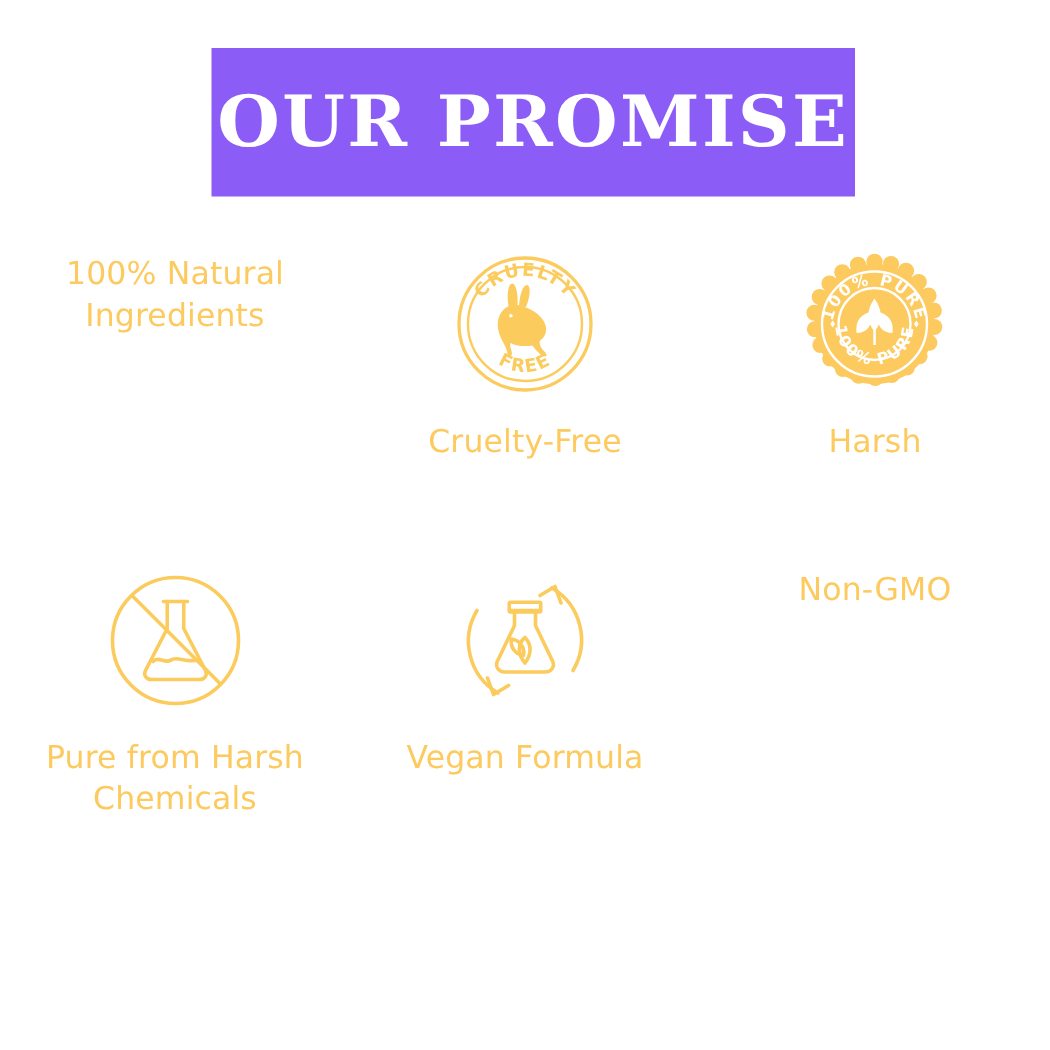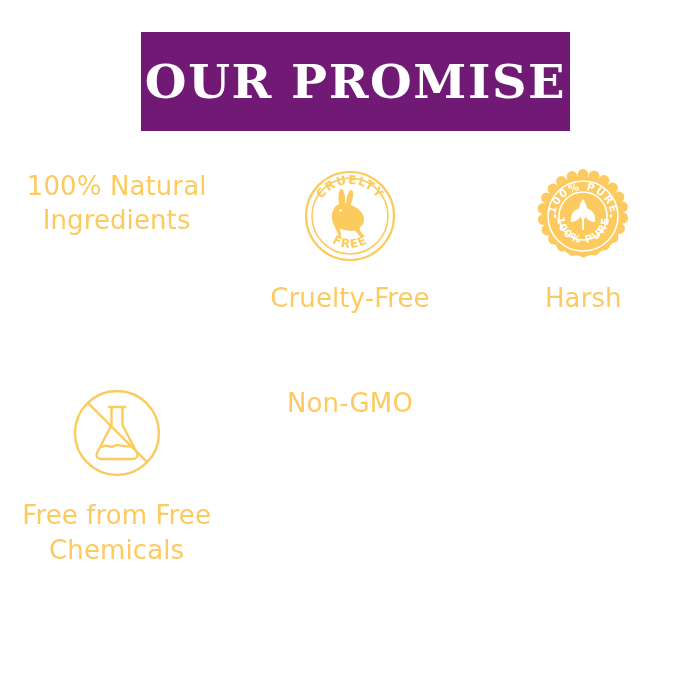--- a/index.html
+++ b/index.html
@@ -20,21 +20,21 @@
     background: #ffffff;
   }
 
   
   .banner {
     position: absolute;
     left: 141px;
     top: 32px;
     width: 429px;
     height: 99px;
-    background: #701a75;
+    background: #8b5cf6;
     display: flex;
     align-items: center;
     justify-content: center;
   }
   .banner-title {
     font-family: "DejaVu Serif", serif;
     font-weight: bold;
     font-size: 47px;
     letter-spacing: 1.5px;
     color: #ffffff;
@@ -61,21 +61,21 @@
   .icon-wrap {
     width: 112px;
     height: 112px;
     display: flex;
     align-items: center;
     justify-content: center;
   }
   .item-label {
     margin-top: 9px;
     font-family: "DejaVu Sans", sans-serif;
-    font-size: 26px;
+    font-size: 21px;
     font-weight: 400;
     color: #fcca5e;
     text-align: center;
     line-height: 1.32;
     max-width: 210px;
     letter-spacing: 0.1px;
   }
   svg { display: block; }
 </style>
 </head>
@@ -188,22 +188,44 @@
 
             <path d="M44 26 L60 26"></path>
             <path d="M46.5 26 L46.5 44 L32 72 C30.5 75 32.5 78 36 78 L68 78 C71.5 78 73.5 75 72 72 L57.5 44 L57.5 26"></path>
             <path d="M37 66 C41 62 45 68 49 65 C53 62 58 67 67 65"></path>
 
             <circle cx="52" cy="52" r="42"></circle>
             <path d="M23 22 L81 80"></path>
           </g>
         </svg>
       </div>
-      <div class="item-label">Free from Free Chemicals</div>
-    </div>
-
+      <div class="item-label">Pure from Harsh Chemicals</div>
+    </div>
+
+    <div class="promise-item">
+      <div class="icon-wrap">
+        <svg width="104" height="104" viewBox="0 0 104 104">
+          <g fill="none" stroke="#fbcb5d" stroke-width="2.4" stroke-linecap="round" stroke-linejoin="round">
+
+            <path d="M70 17 A 40 40 0 0 1 84 72"></path>
+            <path d="M34 87 A 40 40 0 0 1 20 32"></path>
+
+            <path d="M62 22 L72 16 L76 27"></path>
+            <path d="M41 82 L31 88 L27 77"></path>
+
+            <path d="M42 32 L62 32"></path>
+            <path d="M45 32 L45 42 L33.5 66 C32 69.5 34.5 73 38.5 73 L65.5 73 C69.5 73 72 69.5 70.5 66 L59 42 L59 32"></path>
+            <rect x="41.5" y="26.5" width="21" height="6.5" rx="1"></rect>
+
+            <path d="M52 67 C47 61 47 54 52 50 C57 55 56 62 52 67 Z"></path>
+            <path d="M51 62 C45 61 42 56 43 51 C49 52 52 57 51 62 Z"></path>
+          </g>
+        </svg>
+      </div>
+      <div class="item-label">Vegan Formula</div>
+    </div>
 
     <div class="promise-item">
       <div class="item-label">Non-GMO</div>
     </div>
 
   </div>
 </div>
 
 </body></html>

